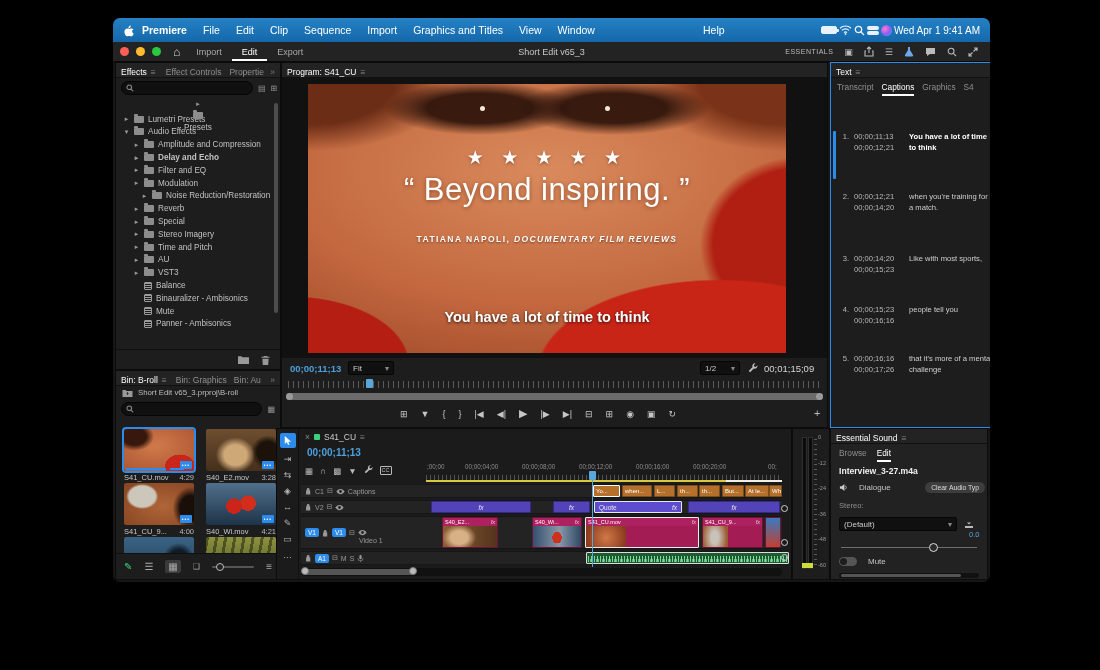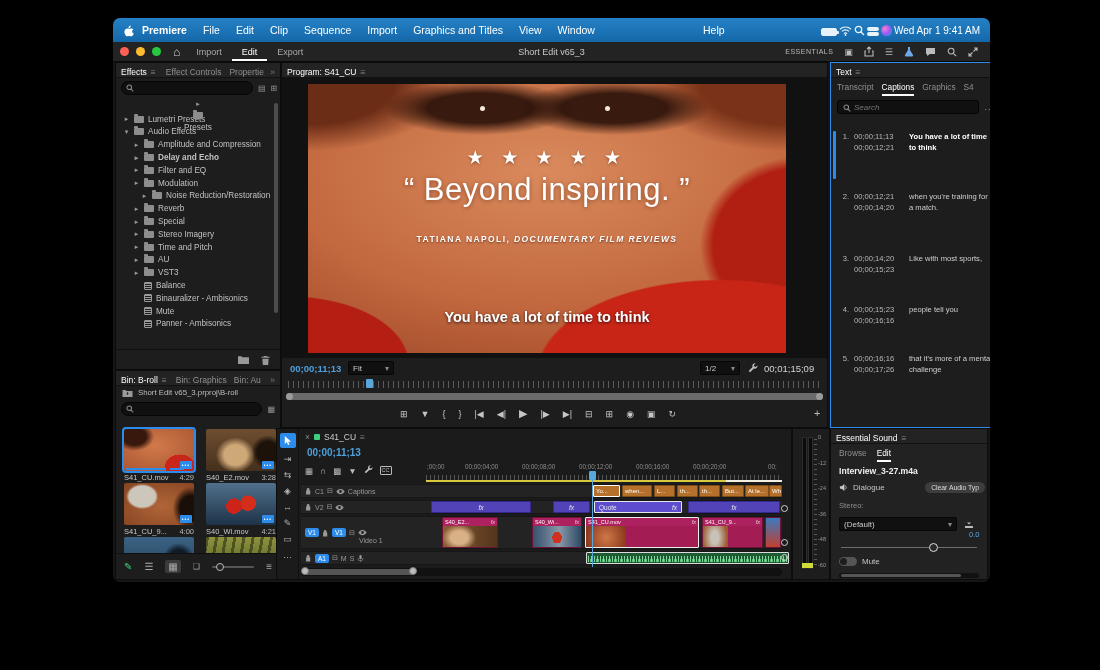--- a/index.html
+++ b/index.html
@@ -7,21 +7,21 @@
   .canvas{position:relative;width:1100px;height:670px;background:#000;overflow:hidden;
     font-family:"Liberation Sans",sans-serif;-webkit-user-select:none;}
   .abs{position:absolute;}
   .desktop{position:absolute;left:113px;top:18px;width:877px;height:564px;border-radius:7px;overflow:hidden;background:#101010;}
   
   .menubar{position:absolute;left:0;top:0;width:877px;height:24px;
     background:linear-gradient(180deg,#2581c4,#1468aa);display:flex;align-items:center;
     color:#fff;font-size:10.5px;padding:0 10px;gap:0;}
   .mi{padding:0 8px;white-space:nowrap;}
   .mi.b{font-weight:bold;}
-  .mb-right{margin-left:auto;display:flex;align-items:flex-end;gap:2px;}
+  .mb-right{margin-left:auto;display:flex;align-items:center;gap:2px;}
   .clock{font-size:10px;white-space:nowrap;}
   .batt{width:16px;height:8px;border:1px solid #e8f2fa;border-radius:2px;position:relative;background:#e8f2fa;}
   .batt:after{content:"";position:absolute;right:-3px;top:2px;width:2px;height:3px;background:#e8f2fa;border-radius:0 1px 1px 0;}
   .siri{width:11px;height:11px;border-radius:50%;background:radial-gradient(circle at 35% 35%,#ff7ad0,#8a5cf5 55%,#2db8e8);}
   .ccen{width:12px;height:9px;display:flex;flex-direction:column;gap:1px;}
   .ccen i{display:block;height:4px;border-radius:3px;background:#e8f2fa;}
   
   .app{position:absolute;left:0;top:24px;width:877px;height:540px;background:#161616;}
   .titlebar{position:absolute;left:0;top:0;width:877px;height:20px;background:#232323;border-bottom:1px solid #0a0a0a;
     display:flex;align-items:center;font-size:9px;color:#a8a8a8;}
@@ -132,21 +132,21 @@
   .mtick{position:absolute;width:13px;background:repeating-linear-gradient(180deg,#585858 0 1px,transparent 1px 5px);}
   
   .textp{border:1px solid #2d8ceb !important;}
   .caprow{position:absolute;left:6px;right:8px;display:flex;gap:5px;font-size:7.6px;color:#b9b9b9;line-height:11px;}
   .capnum{width:12px;text-align:right;flex:none;}
   .captimes{width:50px;flex:none;}
   .captext{flex:1;color:#cfcfcf;}
   .caprow.on .captext{color:#fff;font-weight:bold;}
   .capbar{position:absolute;left:2px;width:3px;background:#2d8ceb;border-radius:1px;}
   
-  .esrow{display:flex;align-items:center;gap:5px;font-size:8px;color:#c4c4c4;}
+  .esrow{display:flex;align-items:center;gap:11px;font-size:8px;color:#c4c4c4;}
   .esbtn{background:#3d3d3d;border-radius:7px;font-size:6.8px;color:#ddd;padding:2px 6px;white-space:nowrap;}
   .toggle{width:18px;height:9px;background:#555;border-radius:5px;position:relative;}
   .toggle i{position:absolute;left:1px;top:1px;width:7px;height:7px;background:#1d1d1d;border-radius:50%;}
   .slider{position:absolute;height:1px;background:#6e6e6e;}
   .sknob{position:absolute;width:9px;height:9px;border:1px solid #ddd;background:#2a2a2a;border-radius:50%;top:-4px;}
   .dim{color:#8f8f8f;}
 </style>
 </head>
 <body>
 
@@ -669,30 +669,20 @@
       <div class="phead">
         <span class="ptab on">Text</span>
             <span style="color:#888;">≡</span>
       </div>
       <div style="display:flex;gap:8px;padding:4px 6px 2px;font-size:8.3px;">
         <span class="ptab">Transcript</span>
         <span class="ptab on" style="box-shadow:0 2px 0 #fff;padding-bottom:2px;">Captions</span>
         <span class="ptab">Graphics</span>
         <span class="ptab">S4</span>
       </div>
-      <div class="searchrow" style="position:relative;padding:4px 6px;">
-        <span class="svgi" style="position:absolute;left:12px;top:8px;">
-              <svg width="8" height="8" viewBox="0 0 11 11" fill="none" stroke="#888" stroke-width="1.4">
-                <circle cx="4.5" cy="4.5" r="3.2"></circle>
-                <path d="M7 7l3 3"></path>
-              </svg>
-            </span>
-        <input class="sinput" style="border-radius: 3px;" placeholder="Search">
-        <span style="color:#999;font-size:9px;letter-spacing:1px;">...</span>
-      </div>
       <div id="captions-list" style="position:absolute;left:0;top:56px;right:0;bottom:4px;overflow:hidden;">
             <div class="caprow on" style="top: 12px;">
               <span class="capnum">1.</span>
               <span class="captimes">00;00;11;13<br>00;00;12;21</span>
               <span class="captext">You have a lot of time to think</span>
             </div>
             <div class="capbar" style="top: 12px; height: 48px;"></div>
             <div class="caprow" style="top: 72px;">
               <span class="capnum">2.</span>
               <span class="captimes">00;00;12;21<br>00;00;14;20</span>

